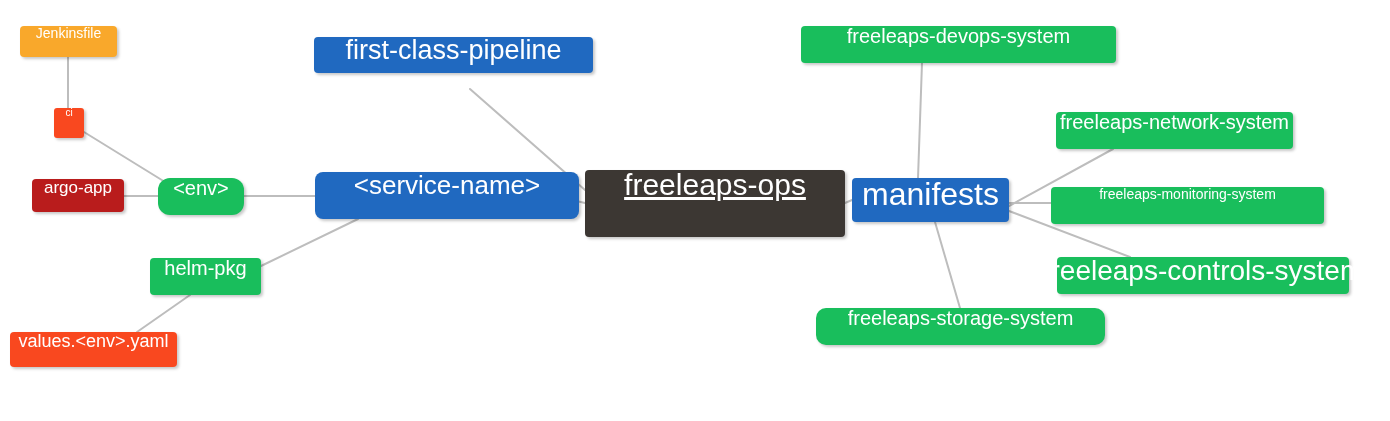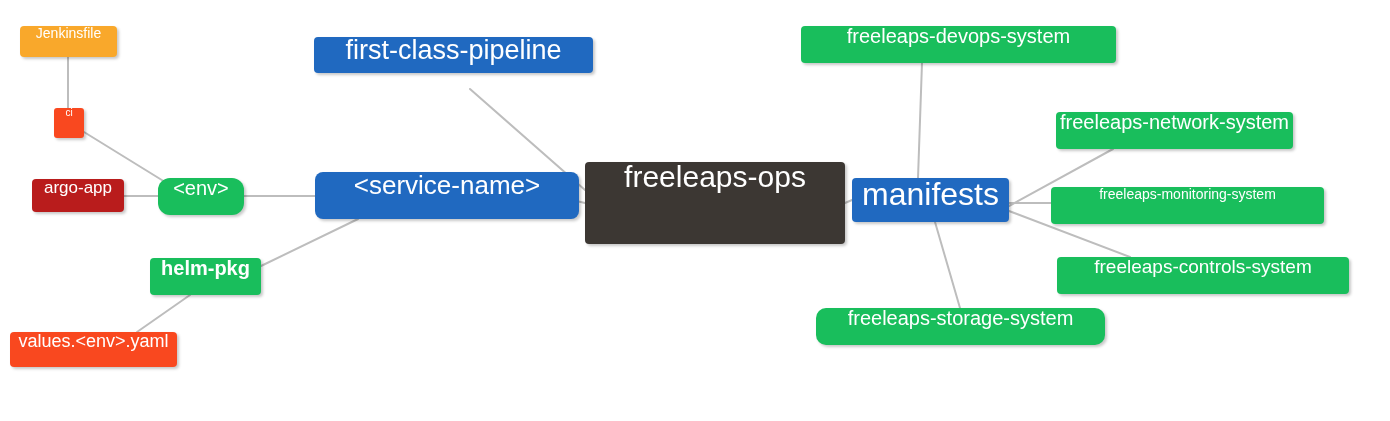--- a/index.html
+++ b/index.html
@@ -59,36 +59,36 @@
       <line x1="158" y1="196" x2="124" y2="196" stroke="#bdbdbd" stroke-width="2" stroke-linecap="round"></line>
       <line x1="68" y1="108" x2="68" y2="57" stroke="#bdbdbd" stroke-width="2" stroke-linecap="round"></line>
       <line x1="190" y1="295" x2="137" y2="332" stroke="#bdbdbd" stroke-width="2" stroke-linecap="round"></line>
       <line x1="918" y1="178" x2="922" y2="63" stroke="#bdbdbd" stroke-width="2" stroke-linecap="round"></line>
       <line x1="1009" y1="206" x2="1113" y2="149" stroke="#bdbdbd" stroke-width="2" stroke-linecap="round"></line>
       <line x1="1009" y1="203" x2="1051" y2="203" stroke="#bdbdbd" stroke-width="2" stroke-linecap="round"></line>
       <line x1="1009" y1="211" x2="1130" y2="257" stroke="#bdbdbd" stroke-width="2" stroke-linecap="round"></line>
       <line x1="935" y1="222" x2="960" y2="308" stroke="#bdbdbd" stroke-width="2" stroke-linecap="round"></line>
     </svg>
   <div id="node-layer">
-      <div class="node" style="left: 585px; top: 162px; width: 260px; height: 82px; background: rgb(60, 55, 51); font-size: 30px; border-radius: 4px;">
+      <div class="node" style="left: 585px; top: 170px; width: 260px; height: 67px; background: rgb(60, 55, 51); font-size: 30px; border-radius: 4px; text-decoration: underline;">
         <span class="node-label">freeleaps-ops</span>
       </div>
       <div class="node" style="left: 314px; top: 37px; width: 279px; height: 36px; background: rgb(32, 105, 192); font-size: 27px; border-radius: 4px;">
         <span class="node-label">first-class-pipeline</span>
       </div>
       <div class="node" style="left: 315px; top: 172px; width: 264px; height: 47px; background: rgb(32, 105, 192); font-size: 26px; border-radius: 8px;">
         <span class="node-label">&lt;service-name&gt;</span>
       </div>
       <div class="node" style="left: 852px; top: 178px; width: 157px; height: 44px; background: rgb(32, 105, 192); font-size: 32px; border-radius: 4px;">
         <span class="node-label">manifests</span>
       </div>
       <div class="node" style="left: 158px; top: 178px; width: 86px; height: 37px; background: rgb(25, 190, 92); font-size: 20px; border-radius: 12px;">
         <span class="node-label">&lt;env&gt;</span>
       </div>
-      <div class="node" style="left: 150px; top: 258px; width: 111px; height: 37px; background: rgb(25, 190, 92); font-size: 20px; border-radius: 4px; font-weight: bold;">
+      <div class="node" style="left: 150px; top: 258px; width: 111px; height: 37px; background: rgb(25, 190, 92); font-size: 20px; border-radius: 4px;">
         <span class="node-label">helm-pkg</span>
       </div>
       <div class="node" style="left: 54px; top: 108px; width: 30px; height: 30px; background: rgb(249, 72, 31); font-size: 10px; border-radius: 3px;">
         <span class="node-label">ci</span>
       </div>
       <div class="node" style="left: 20px; top: 26px; width: 97px; height: 31px; background: rgb(249, 168, 43); font-size: 14px; border-radius: 4px;">
         <span class="node-label">Jenkinsfile</span>
       </div>
       <div class="node" style="left: 32px; top: 179px; width: 92px; height: 33px; background: #b91c1c; font-size: 17px; border-radius: 4px;">
         <span class="node-label">argo-app</span>
@@ -98,20 +98,20 @@
       </div>
       <div class="node" style="left: 801px; top: 26px; width: 315px; height: 37px; background: rgb(25, 190, 92); font-size: 20px; border-radius: 4px;">
         <span class="node-label">freeleaps-devops-system</span>
       </div>
       <div class="node" style="left: 1056px; top: 112px; width: 237px; height: 37px; background: rgb(25, 190, 92); font-size: 20px; border-radius: 4px;">
         <span class="node-label">freeleaps-network-system</span>
       </div>
       <div class="node" style="left: 1051px; top: 187px; width: 273px; height: 37px; background: rgb(25, 190, 92); font-size: 14px; border-radius: 4px;">
         <span class="node-label">freeleaps-monitoring-system</span>
       </div>
-      <div class="node" style="left: 1057px; top: 257px; width: 292px; height: 37px; background: rgb(25, 190, 92); font-size: 19px; border-radius: 4px;">
+      <div class="node" style="left: 1057px; top: 257px; width: 292px; height: 37px; background: rgb(25, 190, 92); font-size: 28px; border-radius: 4px;">
         <span class="node-label">freeleaps-controls-system</span>
       </div>
       <div class="node" style="left: 816px; top: 308px; width: 289px; height: 37px; background: rgb(25, 190, 92); font-size: 20px; border-radius: 10px;">
         <span class="node-label">freeleaps-storage-system</span>
       </div>
     </div>
 </div>
 
 </body></html>

